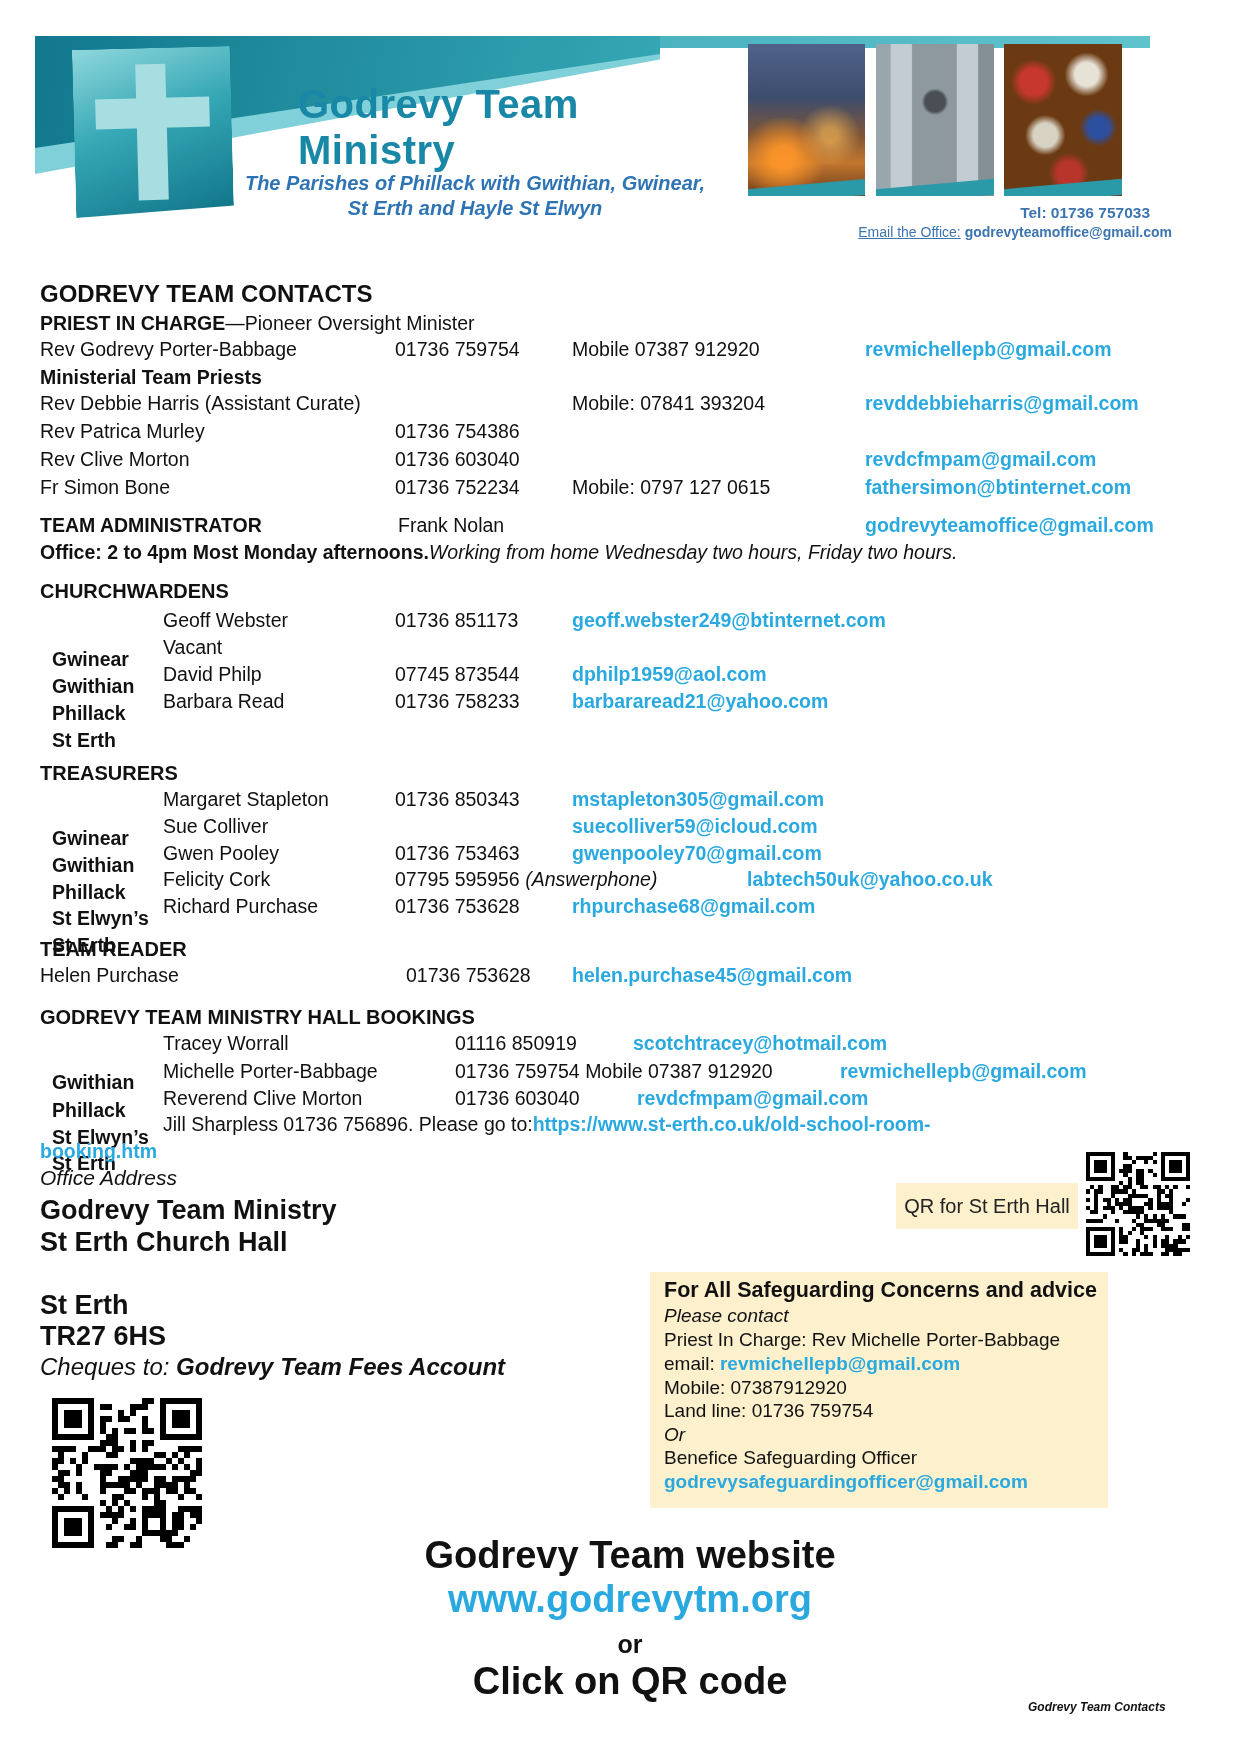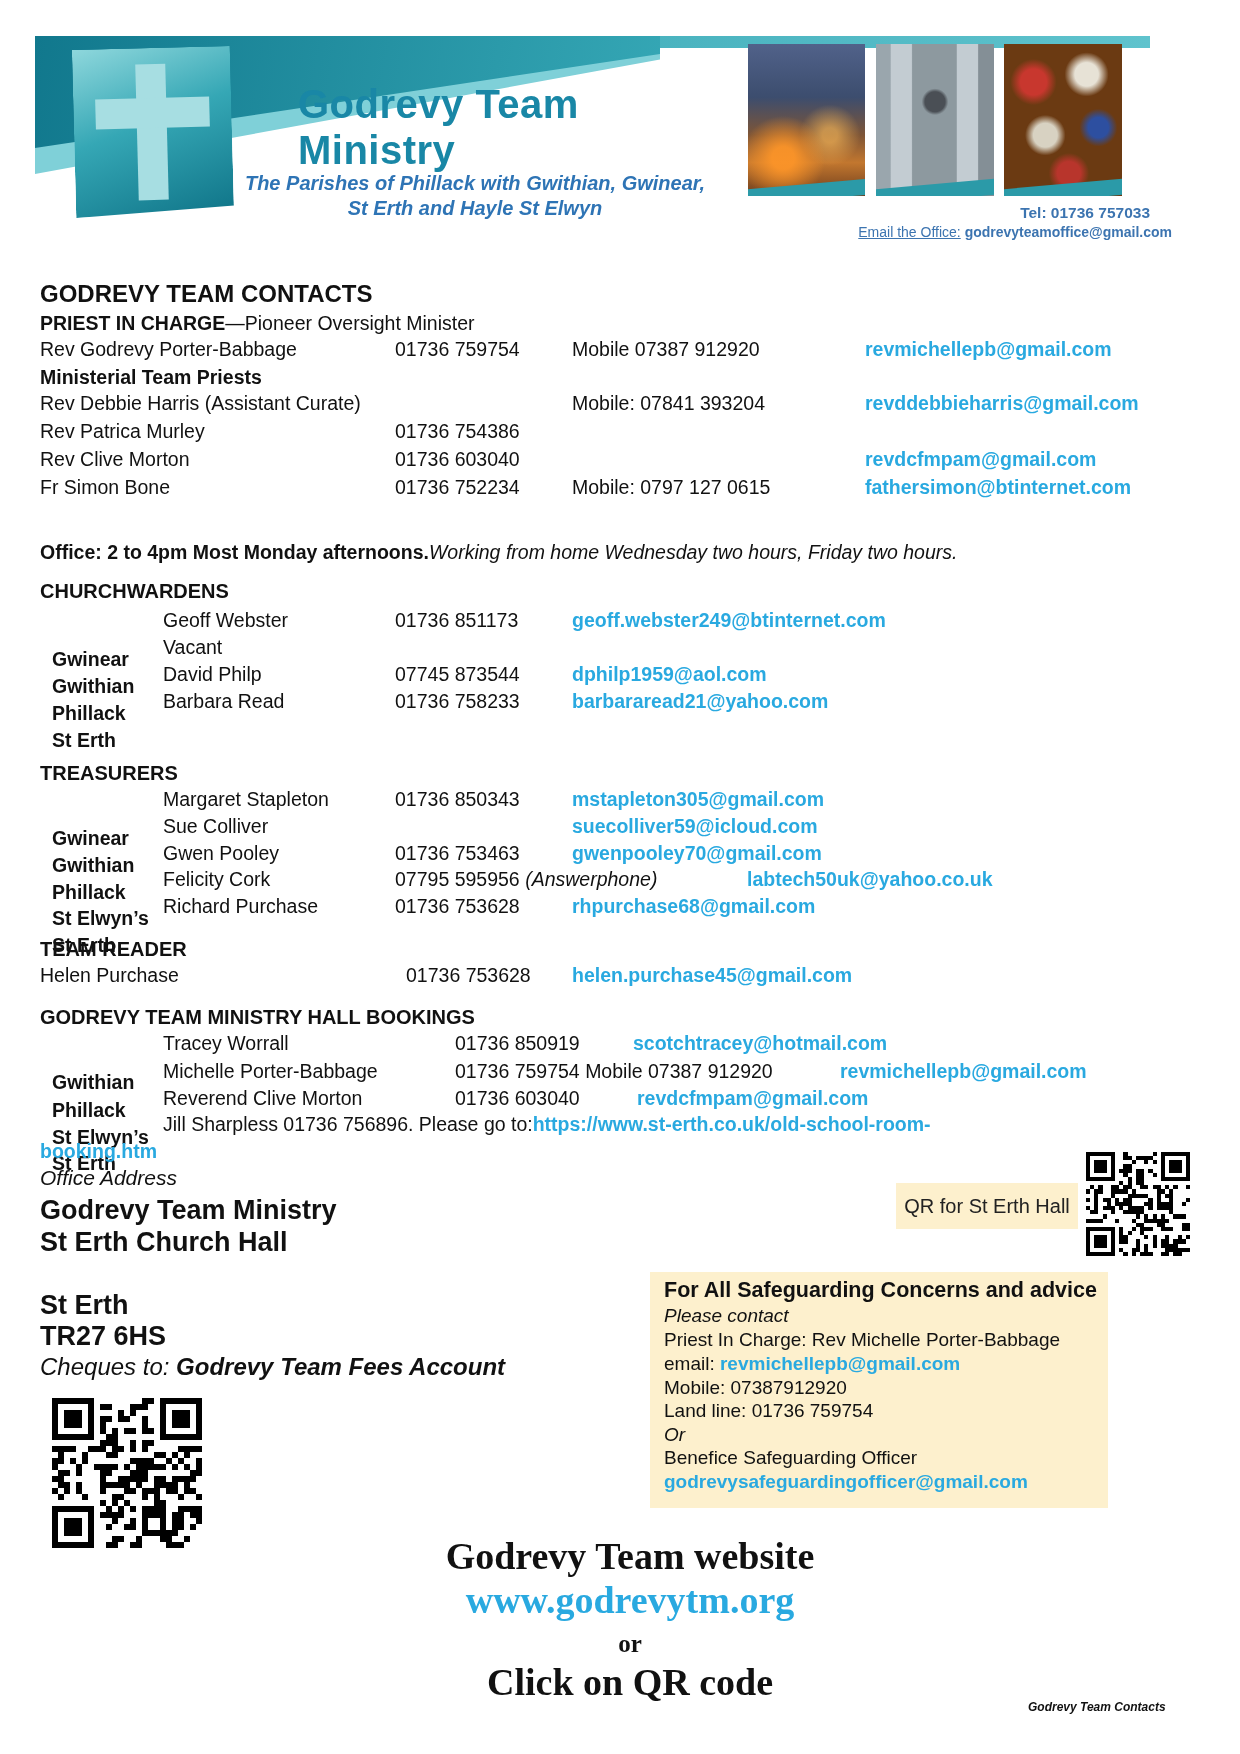--- a/index.html
+++ b/index.html
@@ -53,21 +53,21 @@
   .tel{position:absolute;left:850px;top:204px;width:300px;text-align:right;font-size:15.5px;font-weight:bold;color:var(--steel);}
   .email-office{position:absolute;left:770px;top:224px;width:402px;text-align:right;font-size:14px;color:var(--steel);}
   .email-office .lbl{text-decoration:underline;}
   .email-office .val{font-weight:bold;}
   
   .qr-label{position:absolute;left:896px;top:1183px;width:182px;height:46px;background:var(--cream);font-size:20px;color:#222;display:flex;align-items:center;justify-content:center;}
   .qr1{position:absolute;left:1086px;top:1152px;width:104px;height:104px;}
   .safe-box{position:absolute;left:650px;top:1272px;width:458px;height:236px;background:var(--cream);}
   .safe-box .sl{position:absolute;left:14px;white-space:nowrap;font-size:19px;}
   .qr2{position:absolute;left:52px;top:1398px;width:150px;height:150px;}
-  .f-line{position:absolute;left:270px;width:720px;text-align:center;font-weight:bold;font-family:Liberation Serif, serif;}
+  .f-line{position:absolute;left:270px;width:720px;text-align:center;font-weight:bold;}
   .page-label{position:absolute;left:1028px;top:1700px;font-size:12px;font-style:italic;font-weight:bold;}
 </style>
 </head>
 <body>
 
 <div class="page">
 
   <div class="strip"></div>
   <div class="wedgeB"></div>
   <div class="wedgeA"></div>
@@ -126,20 +126,25 @@
     <span class="c phone">01736 603040</span>
     <a href="#" class="c email" style="left:865px">revdcfmpam@gmail.com</a>
   </div>
   <div class="ln" style="top:476px">
     <span class="c" style="left:40px">Fr Simon Bone</span>
     <span class="c phone">01736 752234</span>
     <span class="c mobile">Mobile: 0797 127 0615</span>
     <a href="#" class="c email" style="left:865px">fathersimon@btinternet.com</a>
   </div>
 
+  <div class="ln" style="top:514px">
+    <span class="c hd" style="left:40px;font-size:19.5px">TEAM ADMINISTRATOR</span>
+    <span class="c" style="left:398px">Frank Nolan</span>
+    <a href="#" class="c email" style="left:865px">godrevyteamoffice@gmail.com</a>
+  </div>
   <div class="ln" style="top:541px">
     <span class="c" style="left:40px"><span class="b">Office: 2 to 4pm Most Monday afternoons.</span><span class="i" style="">Working from home Wednesday two hours, Friday two hours.</span></span>
   </div>
 
   <div class="ln" style="top:580px">
       <span class="c hd" style="left:40px">CHURCHWARDENS</span>
     </div>
   <div class="ln" style="top:609px">
     <span class="c parish">Gwinear</span>
     <span class="c name">Geoff Webster</span>
@@ -204,21 +209,21 @@
     <span class="c" style="left:406px">01736 753628</span>
     <a href="#" class="c email" style="left:572px">helen.purchase45@gmail.com</a>
   </div>
 
   <div class="ln" style="top:1006px">
       <span class="c hd" style="left:40px">GODREVY TEAM MINISTRY HALL BOOKINGS</span>
     </div>
   <div class="ln" style="top:1032px">
     <span class="c parish">Gwithian</span>
     <span class="c name">Tracey Worrall</span>
-    <span class="c" style="left:455px">01736 850919</span>
+    <span class="c" style="left:455px">01116 850919</span>
     <a href="#" class="c email" style="left:633px">scotchtracey@hotmail.com</a>
   </div>
   <div class="ln" style="top:1060px">
     <span class="c parish">Phillack</span>
     <span class="c name">Michelle Porter-Babbage</span>
     <span class="c" style="left:455px">01736 759754 Mobile 07387 912920</span>
     <a href="#" class="c email" style="left:840px">revmichellepb@gmail.com</a>
   </div>
   <div class="ln" style="top:1087px">
     <span class="c parish">St Elwyn’s</span>

